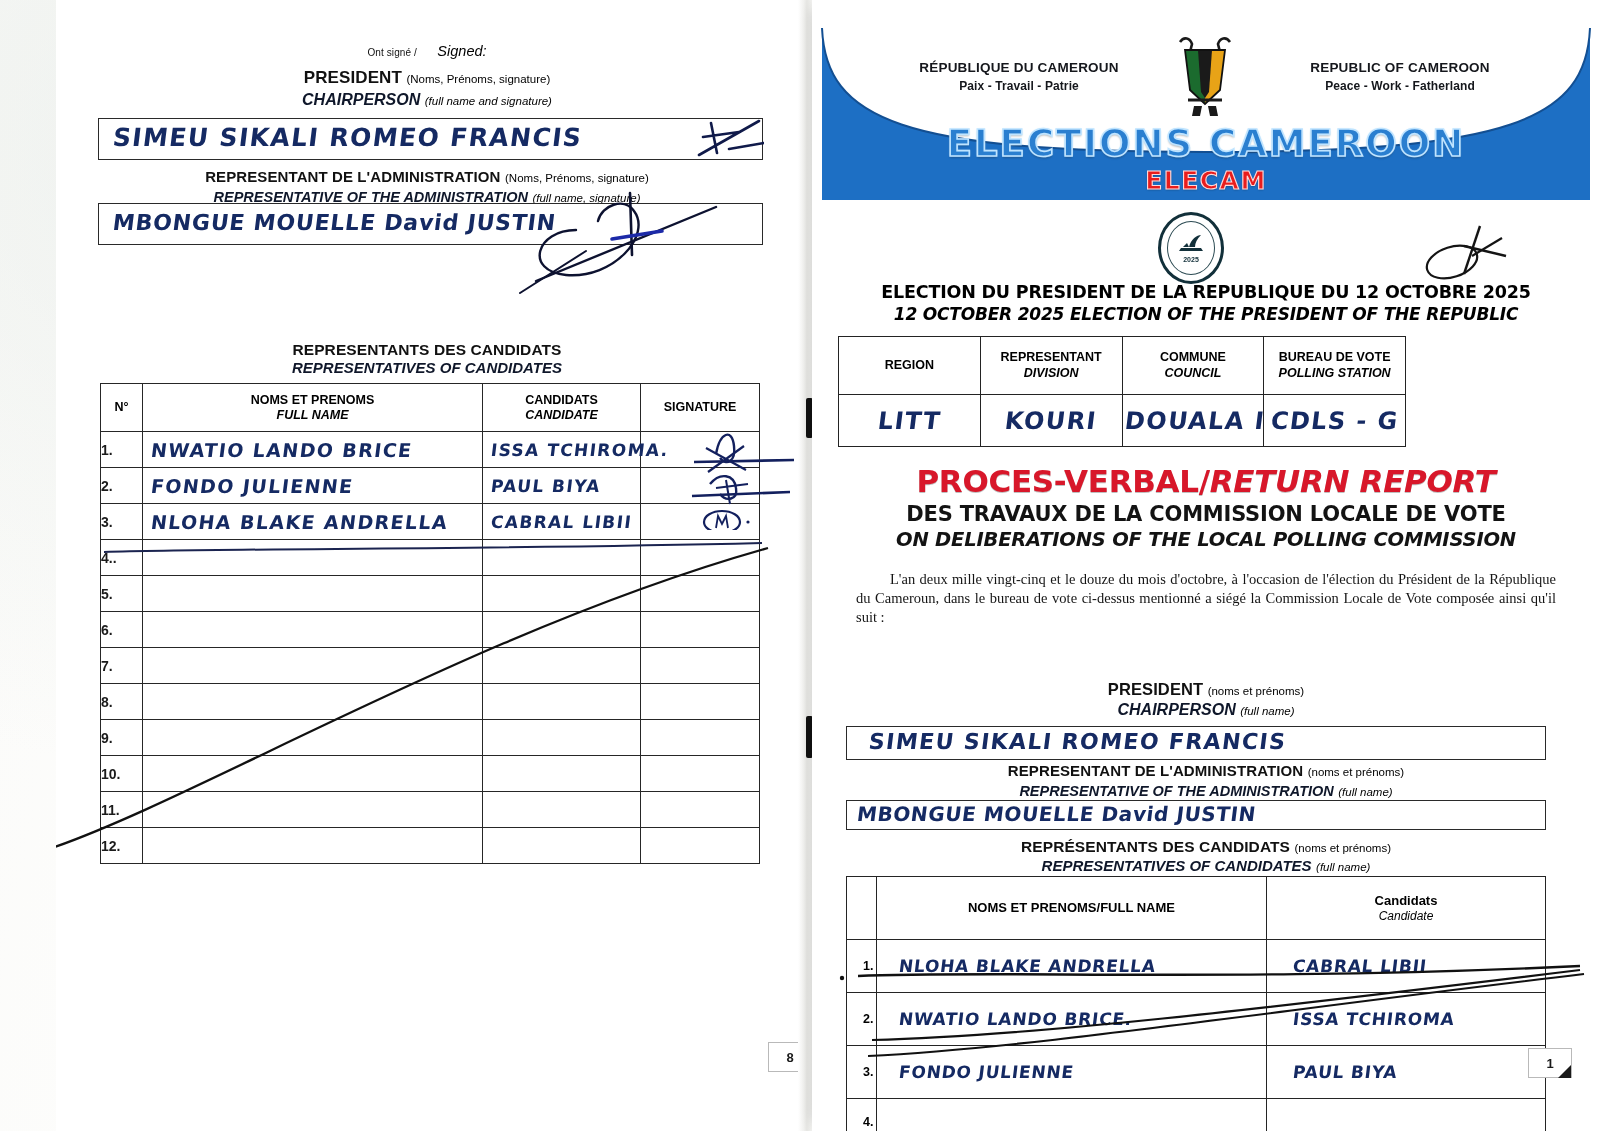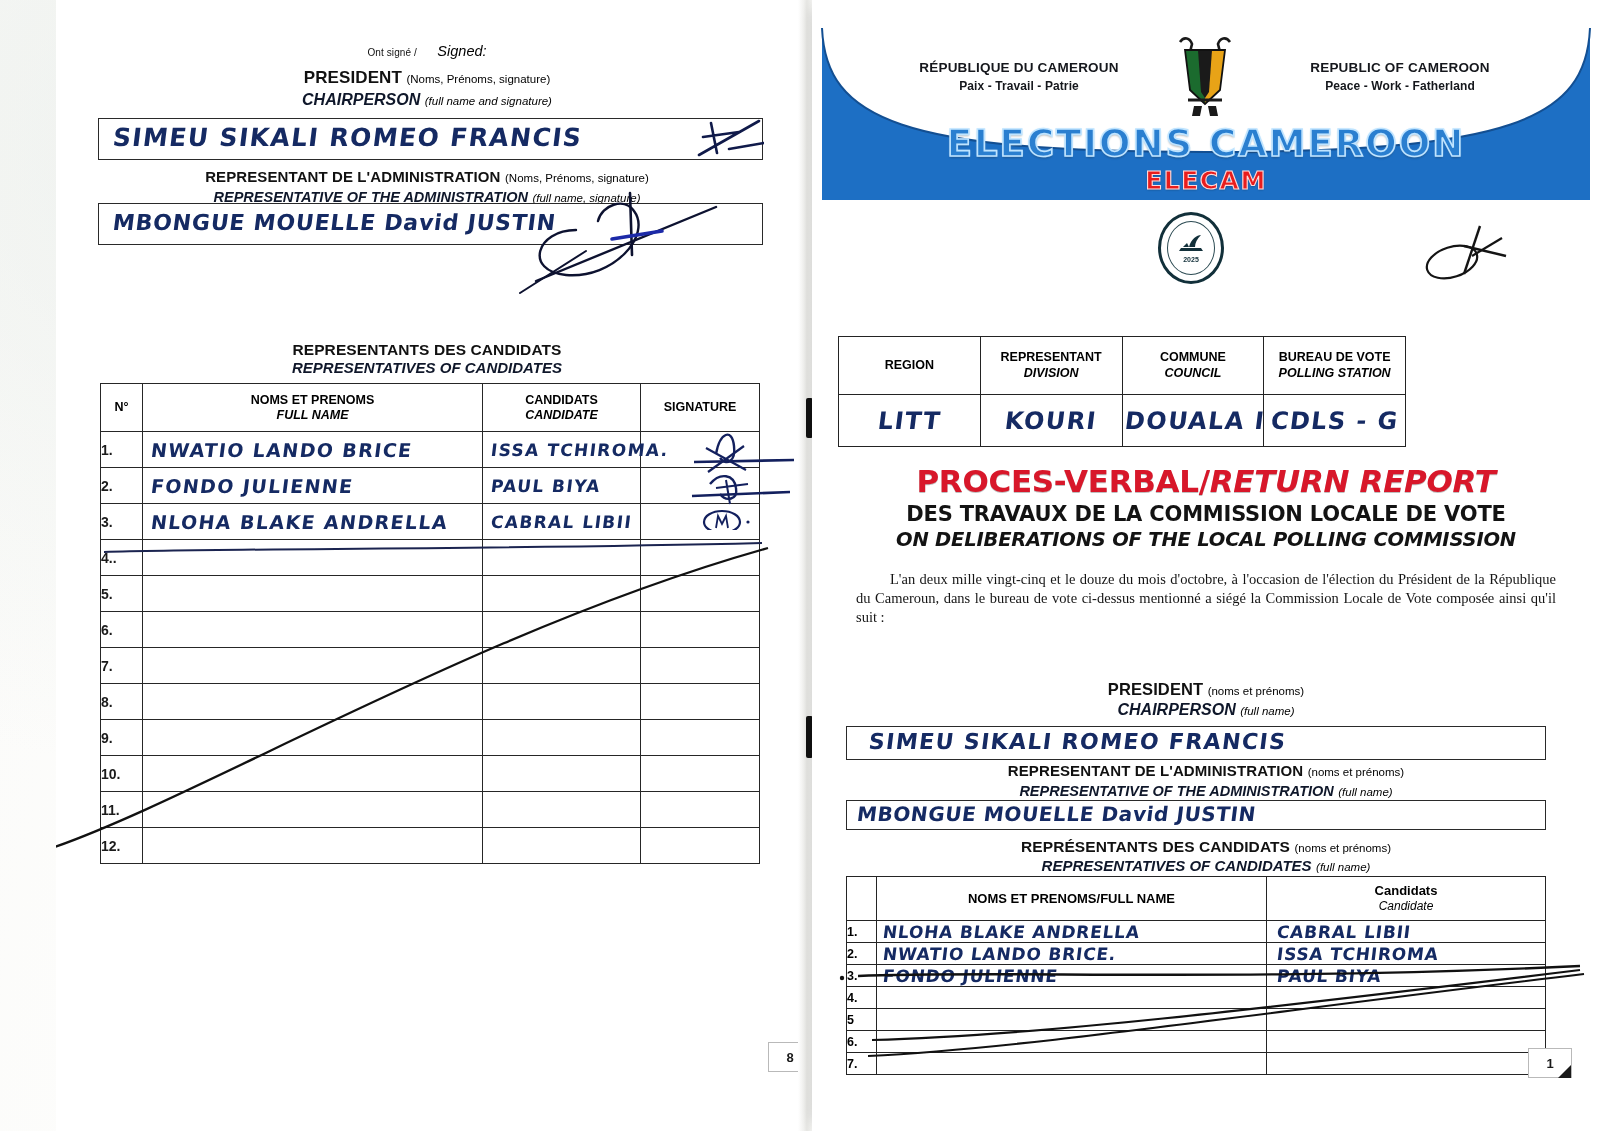--- a/index.html
+++ b/index.html
@@ -156,21 +156,21 @@
 
   .body-fr { font-family: "Liberation Serif", serif; font-size: 14.5px;
              line-height: 1.32; color:#141414; text-align: justify; }
   .body-en { font-family: "Liberation Serif", serif; font-size: 13.5px;
              font-style: italic; line-height: 1.32; color:#141414; text-align: justify; }
 
   .name-line { border: 1.4px solid #2a2a2a; height: 34px; position: relative; }
 
   table.reps2 { border-collapse: collapse; width: 100%; table-layout: fixed; }
   table.reps2 td, table.reps2 th {
-    border: 1.3px solid #242424; padding: 0; height: 22px; vertical-align: middle;
+    border: 1.3px solid #242424; padding: 16px; height: 22px; vertical-align: middle;
   }
   table.reps2 th { height: 44px; font-size: 13px; line-height: 1.22; }
   td.num2 { width: 30px; text-align: left; padding-left: 5px;
             font-size: 12.5px; font-weight: bold; }
 
   .pagebox {
     position: absolute; border: 1.2px solid #b9b9b9; background:#fff;
     width: 44px; height: 30px; font-size: 13px; font-weight: bold;
     display:flex; align-items:center; justify-content:center; color:#1a1a1a;
   }
@@ -426,20 +426,24 @@
       </div>
     </div>
 
     <svg class="ink" style="left:590px;top:212px;" width="130" height="78" viewBox="0 0 130 78">
       <ellipse cx="50" cy="50" rx="26" ry="15" transform="rotate(-18 50 50)" stroke="#141414" stroke-width="2.2" fill="none"></ellipse>
       <path d="M78 14 L62 62" stroke="#141414" stroke-width="2.4" fill="none"></path>
       <path d="M62 34 L104 44" stroke="#141414" stroke-width="2.4" fill="none"></path>
       <path d="M70 44 L100 26" stroke="#141414" stroke-width="2.2" fill="none"></path>
     </svg>
 
+    <div style="position:absolute;left:28px;top:282px;width:732px;" class="ctr">
+      <div class="bold" style="font-size:17.5px;letter-spacing:-.2px;font-family:'DejaVu Sans',sans-serif;">ELECTION DU PRESIDENT DE LA REPUBLIQUE DU 12 OCTOBRE 2025</div>
+      <div class="bold ital" style="font-size:17px;letter-spacing:-.2px;margin-top:2px;font-family:'DejaVu Sans',sans-serif;">12 OCTOBER 2025 ELECTION OF THE PRESIDENT OF THE REPUBLIC</div>
+    </div>
 
     <div style="position:absolute;left:26px;top:336px;width:568px;">
       <table class="region">
         <thead>
             <tr id="region-head">
               <th>
                 <div class="bold">REGION</div>
               </th>
               <th>
                 <div class="bold">REPRESENTANT</div>

